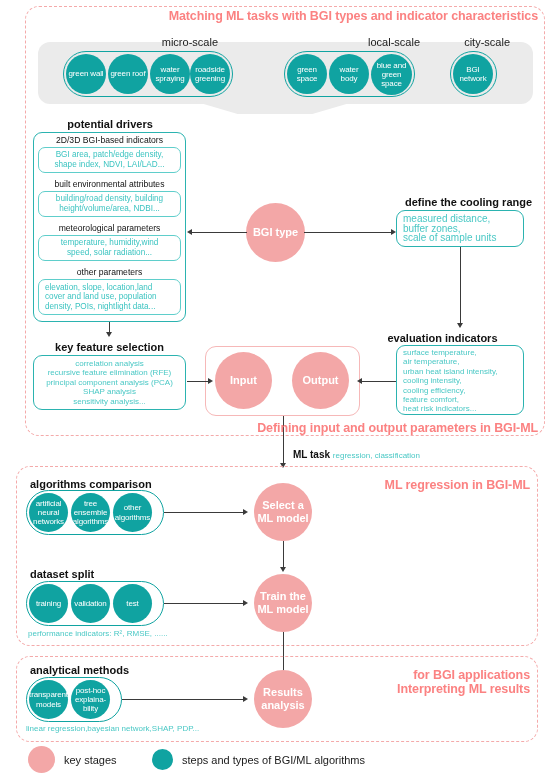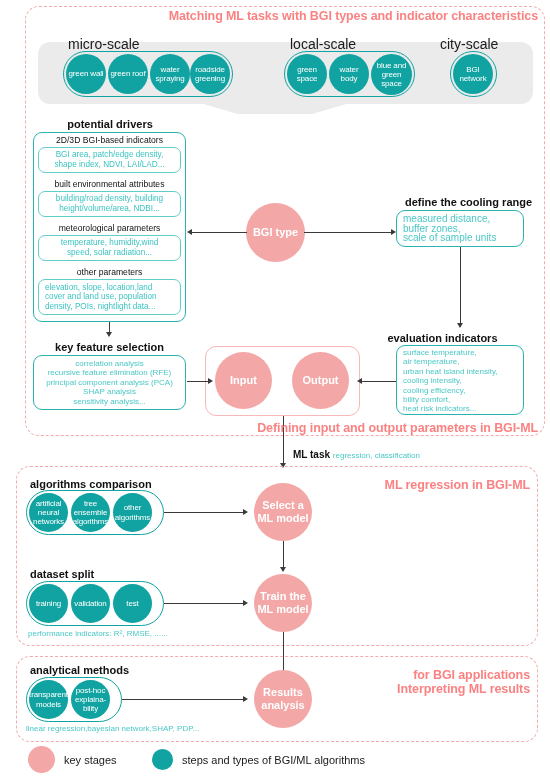--- a/index.html
+++ b/index.html
@@ -10,21 +10,21 @@
   
   .sect{position:absolute;border:1.4px dashed #f4aaaa;border-radius:14px;box-sizing:border-box;}
 
   .sect-title{position:absolute;color:#fb8282;font-weight:bold;font-size:12.5px;
               line-height:14px;text-align:right;letter-spacing:-.1px;}
 
   
   .grey-panel{position:absolute;background:#ebebeb;border-radius:12px;}
   .grey-tail{position:absolute;background:#ebebeb;}
 
-  .scale-label{position:absolute;font-size:14px;color:#1a1a1a;text-align:left;}
+  .scale-label{position:absolute;font-size:11px;color:#1a1a1a;text-align:right;}
 
   .pill{position:absolute;border:1.6px solid #10a3a1;border-radius:40px;box-sizing:border-box;}
 
   .tcircle{position:absolute;border-radius:50%;background:#10a3a1;color:#fff;
            display:flex;align-items:center;justify-content:center;text-align:center;
            font-size:8px;line-height:9.3px;letter-spacing:-.15px;}
 
   .pcircle{position:absolute;border-radius:50%;background:#f3a7a7;color:#fff;
            display:flex;align-items:center;justify-content:center;text-align:center;
            font-size:11px;line-height:13px;font-weight:bold;}
@@ -175,21 +175,21 @@
 <div class="arw arw-d" style="left:457px;top:323px;"></div>
 
 <div class="hdr" style="left:370px;top:332px;width:145px;">evaluation indicators</div>
 <div class="outbox" style="left:396px;top:345px;width:128px;height:70px;"></div>
 <div style="position:absolute;left:403px;top:348px;color:#4ac8c5;font-size:8px;line-height:9.4px;text-align:left;">
   <span>surface temperature,</span><br>
   <span>air temperature,</span><br>
   <span>urban heat island intensity,</span><br>
   <span>cooling intensity,</span><br>
   <span>cooling efficiency,</span><br>
-  <span>bility comfort,</span><br>
+  <span>feature comfort,</span><br>
   <span>heat risk indicators...</span>
 </div>
 
 <div class="io-frame" style="left:205px;top:346px;width:155px;height:70px;"></div>
 <div class="pcircle" style="left:215px;top:352px;width:57px;height:57px;">
   <span>Input</span>
 </div>
 <div class="pcircle" style="left:292px;top:352px;width:57px;height:57px;">
   <span>Output</span>
 </div>

